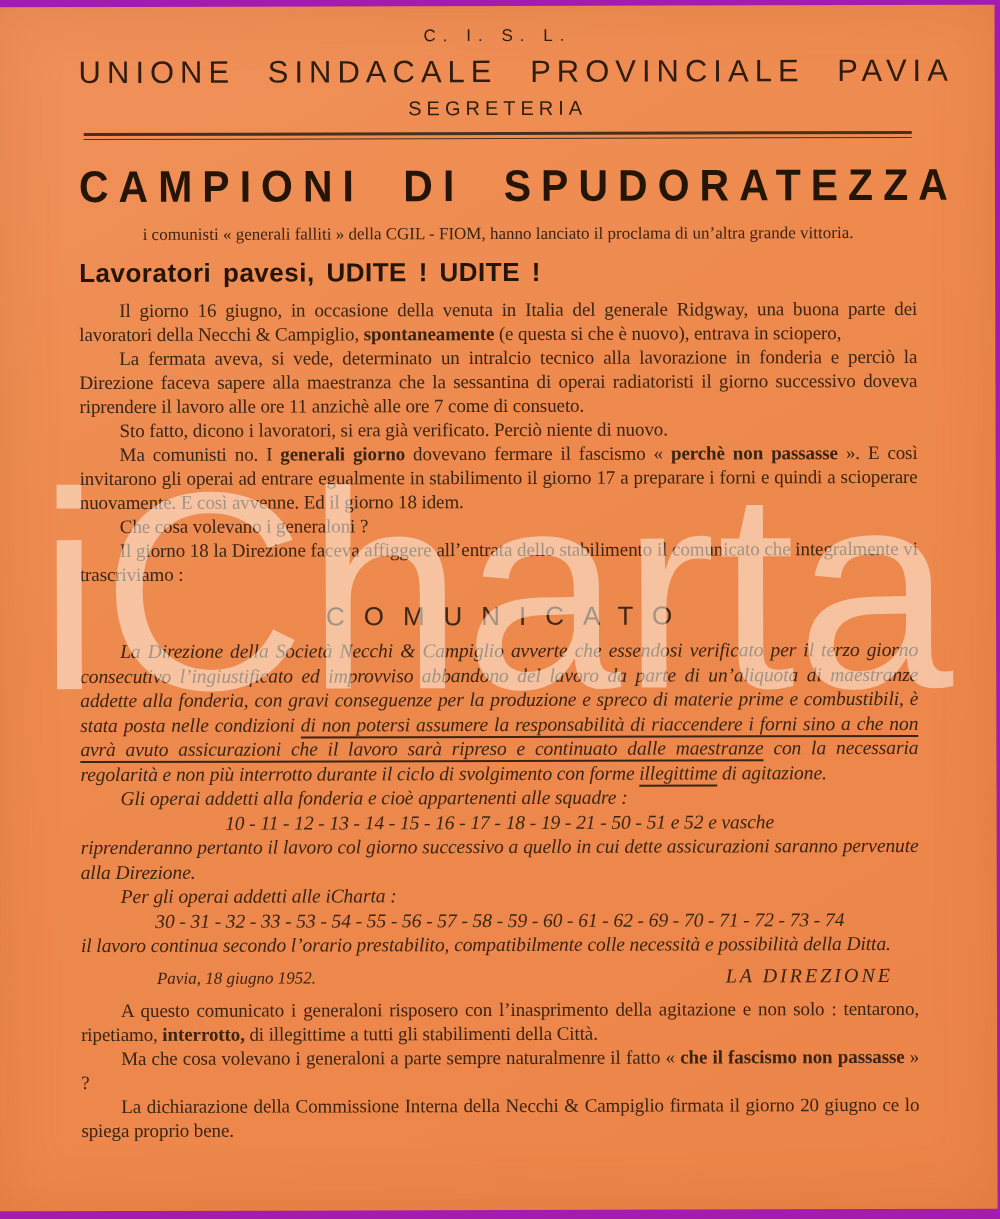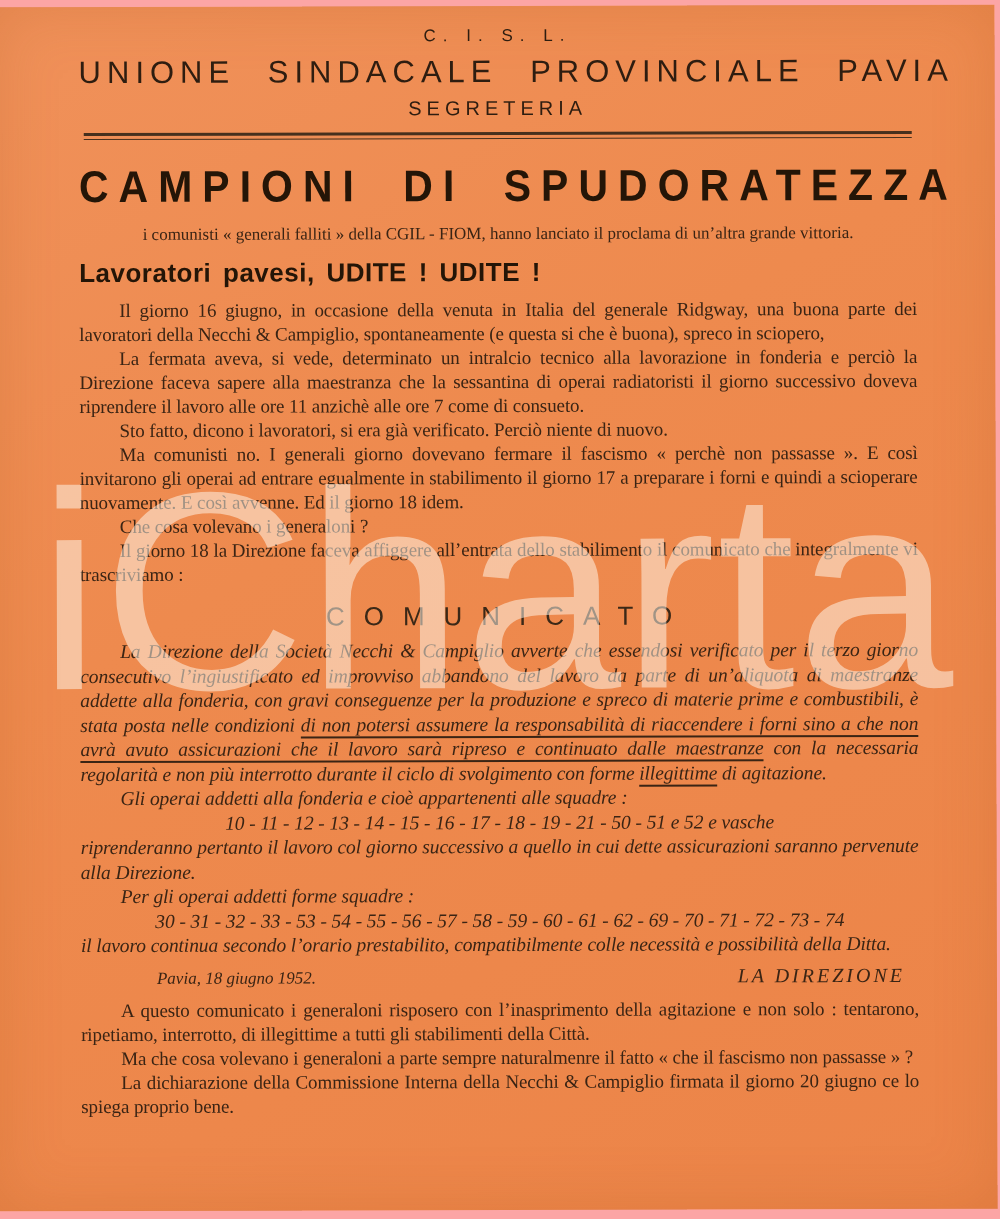--- a/index.html
+++ b/index.html
@@ -4,21 +4,21 @@
 <style>
   html, body {
     margin: 0; padding: 0;
     width: 1000px; height: 1219px;
     overflow: hidden;
     background: #14110e;
   }
   .scan {
     position: relative;
     width: 1000px; height: 1219px;
-    background: #fca5a5;
+    background: #a21caf;
     overflow: hidden;
     font-family: "Liberation Serif", "DejaVu Serif", serif;
   }
   .page {
     position: absolute;
     left: -2px; top: 6px; right: 4px; bottom: 9px;
     background: linear-gradient(150deg, #f0915a 0%, #ee8a4e 40%, #ec8448 100%);
     transform: rotate(-0.15deg);
     box-shadow: inset 0 0 60px rgba(180,90,30,0.25);
   }
@@ -89,21 +89,21 @@
 
   
   .body-sec {
     margin-top: 10px;
     font: 400 19px/24px "Liberation Serif", serif;
     letter-spacing: -0.1px;
   }
   .para { margin: 0; text-align: justify; }
   .ind    { text-indent: 40px; }
   .center { text-align: center; text-indent: 0; }
-  .b { font-weight: normal; }
+  .b { font-weight: bold; }
   .u {
     text-decoration: underline;
     text-decoration-thickness: 1.5px;
     text-underline-offset: 5px;
   }
 
   
   .comu-title {
     margin: 15px 0 7px;
     text-align: center;
@@ -121,21 +121,21 @@
     justify-content: space-between;
     align-items: baseline;
     margin-top: 7px;
     font-style: italic;
   }
   .place-date {
     margin-left: 76px;
     font: italic 400 17px "Liberation Serif", serif;
   }
   .signature {
-    margin-right: 14px;
+    margin-right: 26px;
     font: italic 400 20px "Liberation Serif", serif;
     letter-spacing: 3px;
     text-align: right;
   }
 
   
   .watermark {
     position: absolute;
     left: 40px; top: 444px;
     font: 400 282px/1 "Liberation Sans", sans-serif;
@@ -161,36 +161,36 @@
         <div class="rule"></div>
       </header>
 
       <h1 class="headline">CAMPIONI DI SPUDORATEZZA</h1>
 
       <p class="subhead">i comunisti « generali falliti » della CGIL - FIOM, hanno lanciato il proclama di un’altra grande vittoria.</p>
 
       <h2 class="callout">Lavoratori pavesi, UDITE !  UDITE !</h2>
 
       <section class="body-sec">
-          <p class="para ind"><span>Il giorno 16 giugno, in occasione della venuta in Italia del generale Ridgway, una buona parte dei lavoratori della Necchi &amp; Campiglio, </span><span class="b">spontaneamente</span><span> (e questa si che è buona), spreco in sciopero,</span></p>
+          <p class="para ind"><span>Il giorno 16 giugno, in occasione della venuta in Italia del generale Ridgway, una buona parte dei lavoratori della Necchi &amp; Campiglio, </span><span class="b">spontaneamente</span><span> (e questa si che è nuovo), entrava in sciopero,</span></p>
           <p class="para ind"><span>La fermata aveva, si vede, determinato un intralcio tecnico alla lavorazione in fonderia e perciò la Direzione faceva sapere alla maestranza che la sessantina di operai radiatoristi il giorno successivo doveva riprendere il lavoro alle ore 11 anzichè alle ore 7 come di consueto.</span></p>
           <p class="para ind"><span>Sto fatto, dicono i lavoratori, si era già verificato. Perciò niente di nuovo.</span></p>
           <p class="para ind"><span>Ma comunisti no. I </span><span class="b">generali giorno</span><span> dovevano fermare il fascismo « </span><span class="b">perchè non passasse</span><span> ». E così invitarono gli operai ad entrare egualmente in stabilimento il giorno 17 a preparare i forni e quindi a scioperare nuovamente. E così avvenne. Ed il giorno 18 idem.</span></p>
           <p class="para ind"><span>Che cosa volevano i generaloni ?</span></p>
           <p class="para ind"><span>Il giorno 18 la Direzione faceva affiggere all’entrata dello stabilimento il comunicato che integralmente vi trascriviamo :</span></p>
         </section>
 
       <h3 class="comu-title">COMUNICATO</h3>
 
       <section class="body-sec comu">
           <p class="para ind"><span>La Direzione della Società Necchi &amp; Campiglio avverte che essendosi verificato per il terzo giorno consecutivo l’ingiustificato ed improvviso abbandono del lavoro da parte di un’aliquota di maestranze addette alla fonderia, con gravi conseguenze per la produzione e spreco di materie prime e combustibili, è stata posta nelle condizioni </span><span class="u">di non potersi assumere la responsabilità di riaccendere i forni sino a che non avrà avuto assicurazioni che il lavoro sarà ripreso e continuato dalle maestranze</span><span> con la necessaria regolarità e non più interrotto durante il ciclo di svolgimento con forme </span><span class="u">illegittime</span><span> di agitazione.</span></p>
           <p class="para ind"><span>Gli operai addetti alla fonderia e cioè appartenenti alle squadre :</span></p>
           <p class="para center"><span>10 - 11 - 12 - 13 - 14 - 15 - 16 - 17 - 18 - 19 - 21 - 50 - 51 e 52 e vasche</span></p>
           <p class="para"><span>riprenderanno pertanto il lavoro col giorno successivo a quello in cui dette assicurazioni saranno pervenute alla Direzione.</span></p>
-          <p class="para ind"><span>Per gli operai addetti forme squadre :</span></p>
+          <p class="para ind"><span>Per gli operai addetti alle iCharta :</span></p>
           <p class="para center"><span>30 - 31 - 32 - 33 - 53 - 54 - 55 - 56 - 57 - 58 - 59 - 60 - 61 - 62 - 69 - 70 - 71 - 72 - 73 - 74</span></p>
           <p class="para"><span>il lavoro continua secondo l’orario prestabilito, compatibilmente colle necessità e possibilità della Ditta.</span></p>
         </section>
 
       <div class="daterow">
         <span class="place-date">Pavia, 18 giugno 1952.</span>
         <span class="signature">LA DIREZIONE</span>
       </div>
 
       <section class="body-sec">

